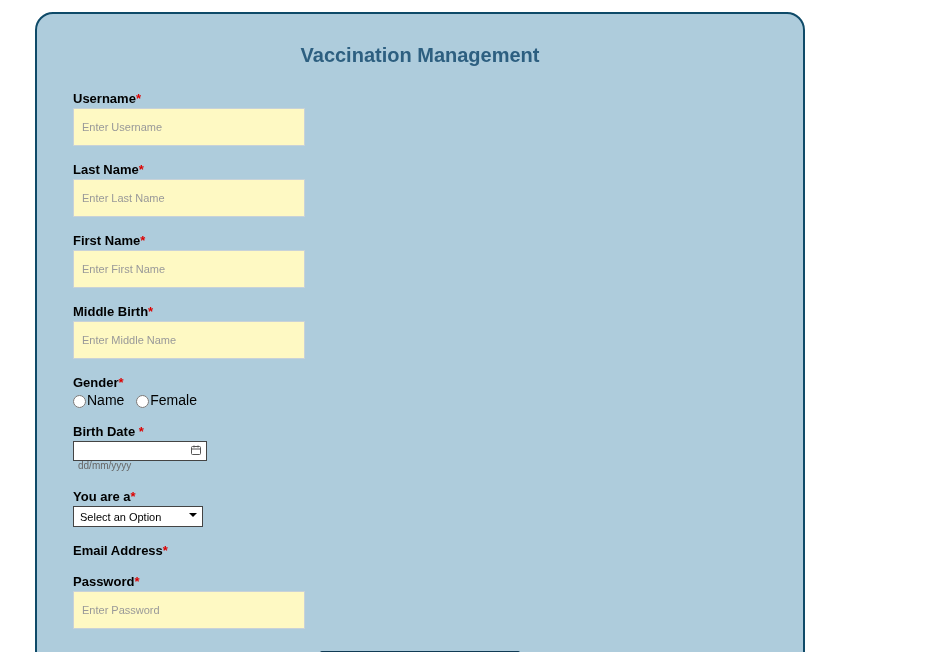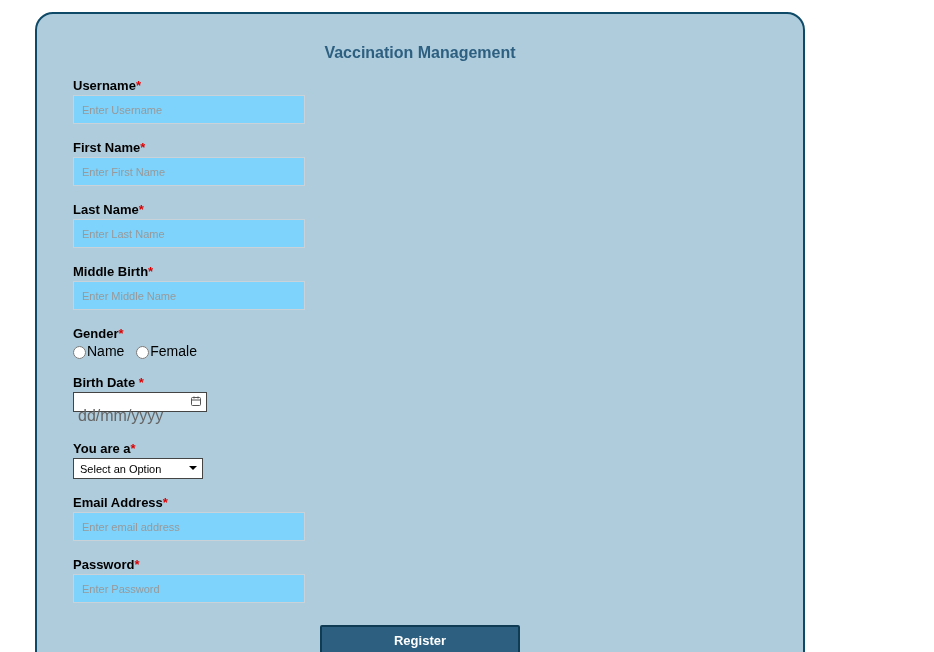--- a/index.html
+++ b/index.html
@@ -18,42 +18,42 @@
       background: #aeccdc;
       border: 2px solid #0e4a68;
       border-radius: 18px;
       padding: 20px 36px 20px 36px;
       width: 770px;
     }
     .page-title {
       text-align: center;
       color: #2d5f80;
       font-weight: bold;
-      font-size: 16px;
-      margin: 10px 0 16px 0;
+      font-size: 20px;
+      margin: 10px 0 24px 0;
     }
     .form-group {
       margin-bottom: 16px;
     }
     .form-label {
       display: block;
       font-weight: bold;
       font-size: 13px;
       color: #000;
       margin-bottom: 2px;
     }
     .required {
       color: #d00;
     }
     .text-input {
       width: 232px;
-      height: 29px;
+      height: 38px;
       padding: 4px 8px;
       border: 1px solid #c8d2d8;
-      background: #7dd3fc;
+      background: #fef9c3;
       font-size: 11px;
       font-family: Arial, sans-serif;
       color: #555;
     }
     .text-input::placeholder {
       color: #999;
     }
     .radio-row {
       margin-top: 2px;
       font-size: 14px;
@@ -74,21 +74,21 @@
       background: #fff;
       border: 1px solid #444;
       width: 134px;
       height: 20px;
       padding: 0 4px;
       font-size: 11px;
       color: #666;
       justify-content: space-between;
     }
     .date-placeholder {
-      font-size: 16px;
+      font-size: 10px;
       color: #666;
       margin-top: 28px;
     }
     .calendar-icon {
       color: #555;
       font-size: 11px;
       cursor: pointer;
     }
     .select-wrap {
       display: inline-block;
@@ -152,27 +152,27 @@
   <h2 class="page-title">Vaccination Management</h2>
 
   <form>
 
     <div class="form-group">
       <label class="form-label"><span>Username</span><span class="required">*</span></label>
       <input type="text" class="text-input" placeholder="Enter Username" style="">
     </div>
 
     <div class="form-group">
+      <label class="form-label"><span>Last Name</span><span class="required">*</span></label>
+      <input type="text" class="text-input" placeholder="Enter Last Name" style="">
+    </div>
+
+    <div class="form-group">
       <label class="form-label"><span>First Name</span><span class="required">*</span></label>
       <input type="text" class="text-input" placeholder="Enter First Name" style="">
-    </div>
-
-    <div class="form-group">
-      <label class="form-label"><span>Last Name</span><span class="required">*</span></label>
-      <input type="text" class="text-input" placeholder="Enter Last Name" style="">
     </div>
 
     <div class="form-group">
       <label class="form-label"><span>Middle Birth</span><span class="required">*</span></label>
       <input type="text" class="text-input" placeholder="Enter Middle Name" style="">
     </div>
 
     <div class="form-group">
       <label class="form-label"><span>Gender</span><span class="required">*</span></label>
       <div class="radio-row">
@@ -205,21 +205,20 @@
         <span class="select-arrow">
           <svg width="10" height="10" viewBox="0 0 10 10">
               <path d="M1 3 L5 7 L9 3 Z" fill="#000"></path>
             </svg>
         </span>
       </div>
     </div>
 
     <div class="form-group">
       <label class="form-label"><span>Email Address</span><span class="required">*</span></label>
-      <input type="text" class="text-input" placeholder="Enter email address" style="">
     </div>
 
     <div class="form-group">
       <label class="form-label"><span>Password</span><span class="required">*</span></label>
       <input type="password" class="text-input" placeholder="Enter Password" style="">
     </div>
 
     <div class="submit-row">
       <button type="button" class="submit-btn">Register</button>
     </div>

